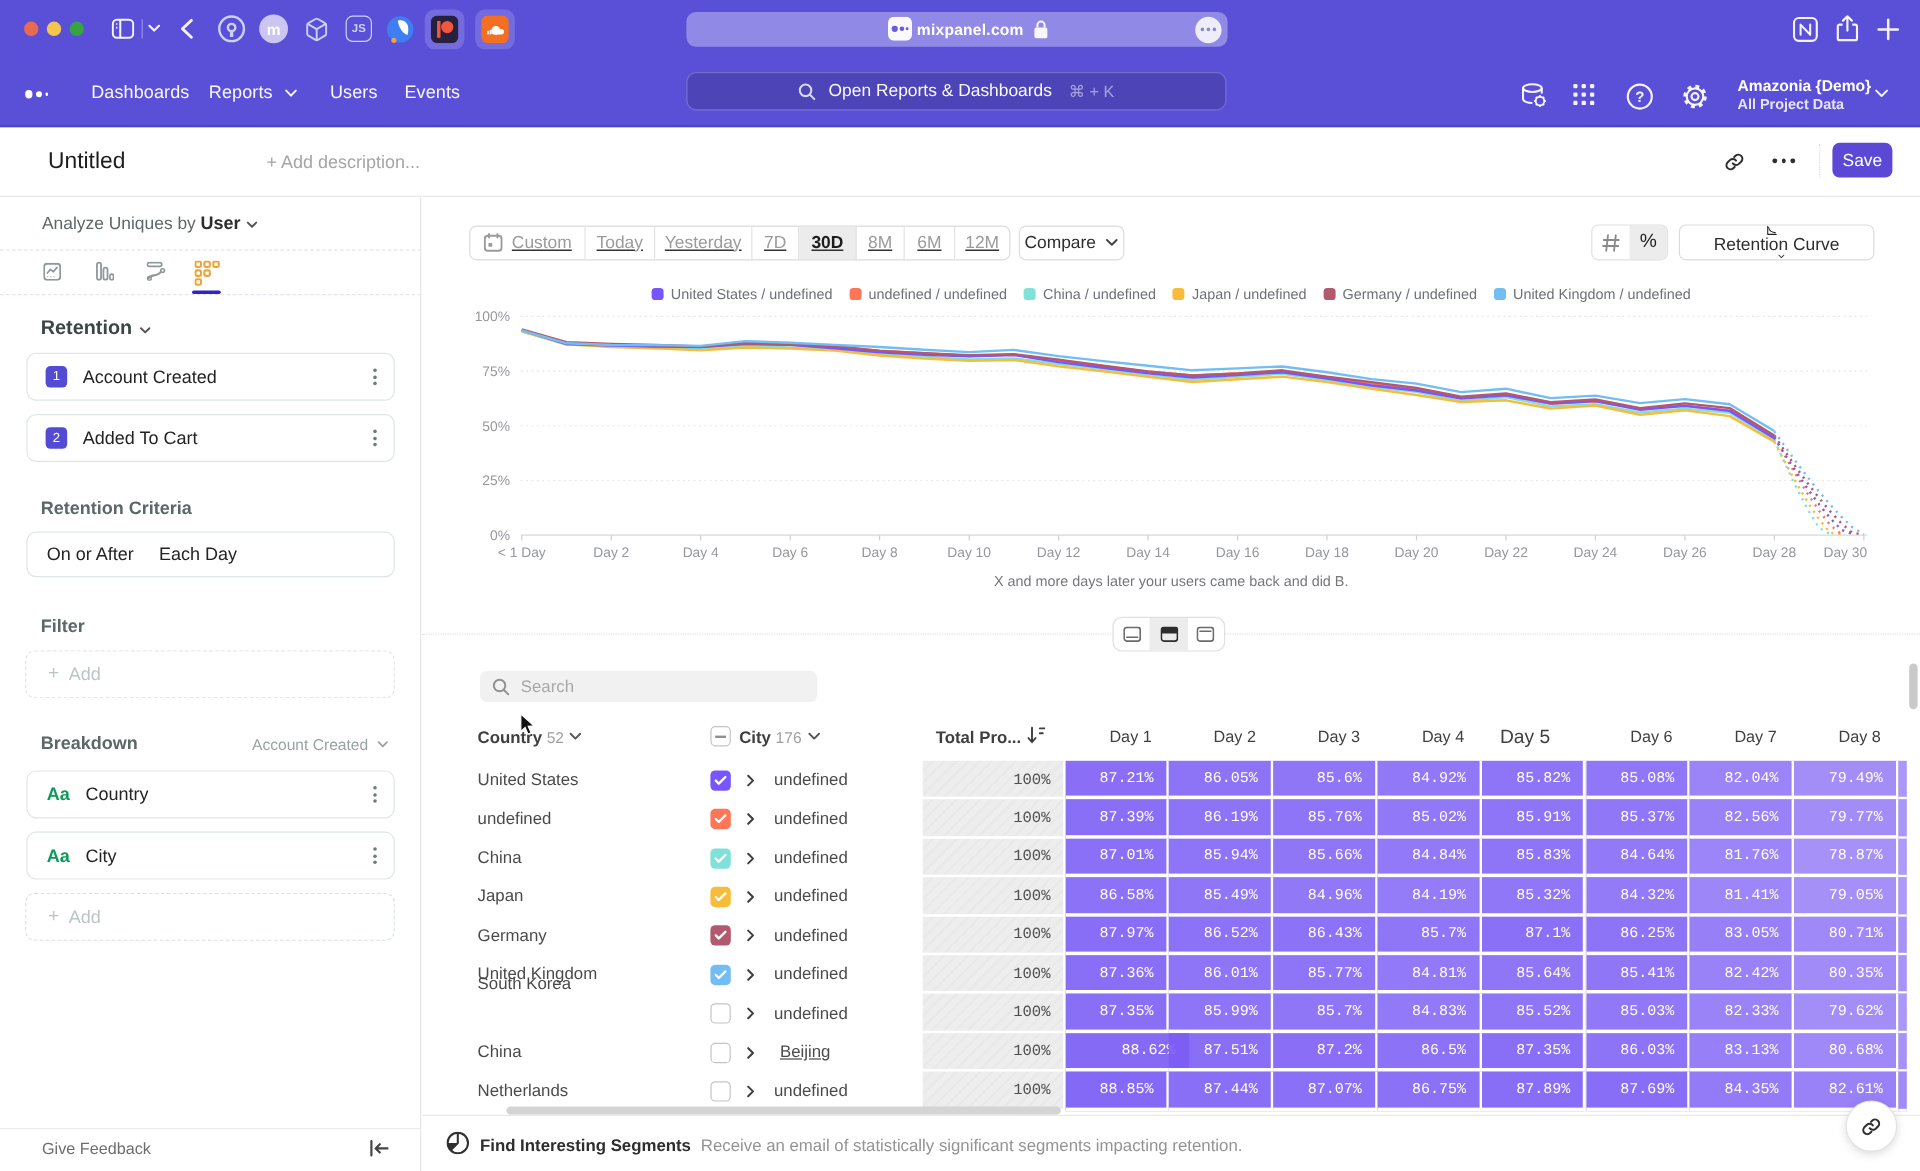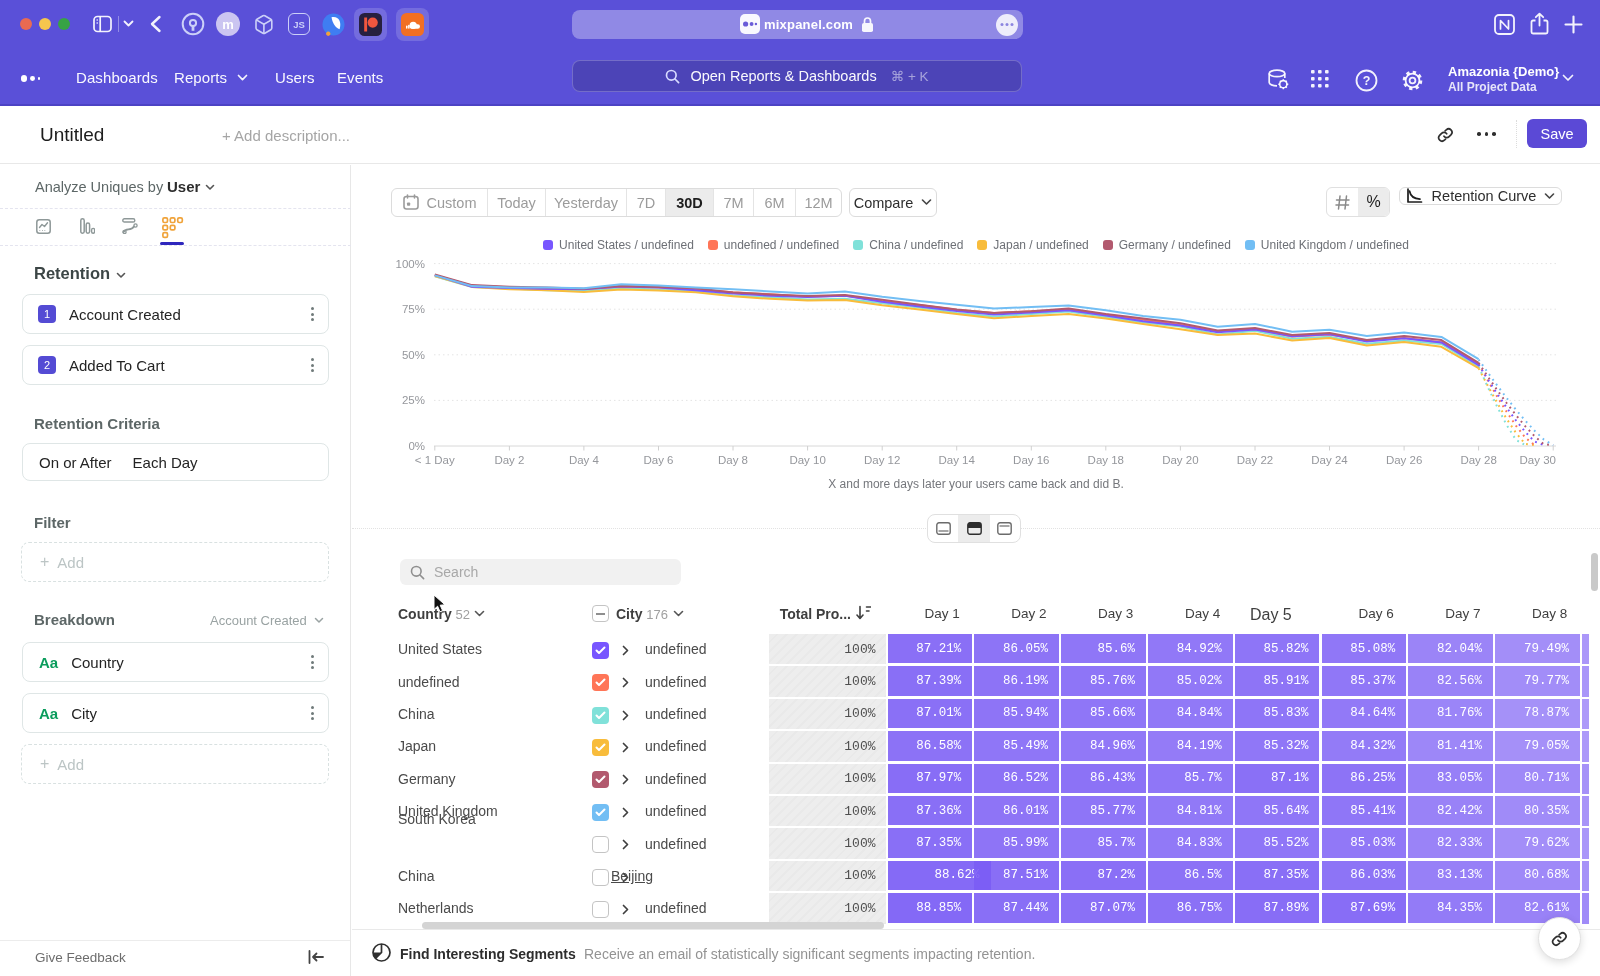--- a/index.html
+++ b/index.html
@@ -166,21 +166,21 @@
 <svg class="abs" style="left:1437px;top:126px;" width="17" height="17" viewBox="0 0 17 17" fill="none">
     <path d="M7 10.2 a3.4 3.4 0 0 0 5.1 .37 l2-2 a3.4 3.4 0 0 0 -4.8 -4.8 l-1.15 1.14" stroke="#2f2f2f" stroke-width="1.7" stroke-linecap="round"></path>
     <path d="M9.7 7.8 a3.4 3.4 0 0 0 -5.1 -.37 l-2 2 a3.4 3.4 0 0 0 4.8 4.8 l1.14 -1.14" stroke="#2f2f2f" stroke-width="1.7" stroke-linecap="round"></path>
   </svg>
 <div class="abs" style="left:1477px;top:132px;display:flex;gap:4px;">
     <i style="width:3.5px;height:3.5px;border-radius:50%;background:#2f2f2f;"></i>
     <i style="width:3.5px;height:3.5px;border-radius:50%;background:#2f2f2f;"></i>
     <i style="width:3.5px;height:3.5px;border-radius:50%;background:#2f2f2f;"></i>
   </div>
 <div class="abs" style="left:1516px;top:120px;width:1px;height:28px;border-left:1px dotted #dcdcdc;"></div>
-<div class="abs" style="left:1527px;top:119px;width:60px;height:29px;border-radius:6px;background:#5b49d6;color:#fff;font-size:14.5px;display:flex;align-items:center;justify-content:center;">Save</div>
+<div class="abs" style="left:1527px;top:119px;width:50px;height:29px;border-radius:6px;background:#5b49d6;color:#fff;font-size:14.5px;display:flex;align-items:center;justify-content:center;">Save</div>
 <div class="sidebar"></div>
 <div class="abs" style="left:35px;top:179px;font-size:14.5px;color:#5d6767;">Analyze Uniques by</div>
 <div class="abs" style="left:167px;top:178px;font-size:15px;color:#2d2d2d;font-weight:600;">User</div>
 <svg class="abs" style="left:205px;top:184px;" width="10" height="7" viewBox="0 0 10 7" fill="none">
     <path d="M1.5 1.5 L5 5 L8.5 1.5" stroke="#555" stroke-width="1.6" stroke-linecap="round" stroke-linejoin="round"></path>
   </svg>
 <div class="abs" style="left:0px;top:208px;width:351px;border-top:1px dashed #e4e4ef;"></div>
 <div class="abs" style="left:0px;top:245px;width:351px;border-top:1px dashed #e4e4ef;"></div>
 <svg class="abs" style="left:36px;top:219px;" width="15" height="15" viewBox="0 0 15 15" fill="none">
     <rect x="0.8" y="0.8" width="13.4" height="13.4" rx="2.5" stroke="#8e9898" stroke-width="1.5"></rect>
@@ -266,46 +266,46 @@
     <span style="margin-left:18px;font-size:16px;">+</span>
     <span style="margin-left:8px;">Add</span>
   </div>
 <div class="abs" style="left:0;top:940px;width:350px;height:36px;background:#fff;border-top:1px solid #ececec;"></div>
 <div class="abs" style="left:35px;top:950px;font-size:13.5px;color:#6d6d6d;">Give Feedback</div>
 <svg class="abs" style="left:308px;top:950px;" width="16" height="14" viewBox="0 0 16 14" fill="none">
     <path d="M1.5 1 V13" stroke="#444" stroke-width="1.8" stroke-linecap="round"></path>
     <path d="M15 7 H5 M8.5 3.5 L5 7 L8.5 10.5" stroke="#444" stroke-width="1.8" stroke-linecap="round" stroke-linejoin="round"></path>
   </svg>
 <div class="main"></div>
-<div class="seg" style="left:391px;top:188px;">
+<div class="seg" style="left:391px;top:188px;text-decoration:underline;">
     <div style="width:96px;"><svg width="16" height="17" viewBox="0 0 16 17" fill="none" style="margin-right:8px;">
         <rect x="1" y="2.5" width="14" height="12.5" rx="2.5" stroke="#9b9b9b" stroke-width="1.6"></rect>
         <path d="M4.5 1 V4 M11.5 1 V4" stroke="#9b9b9b" stroke-width="1.6" stroke-linecap="round"></path>
         <rect x="4" y="8.5" width="3.2" height="3.2" rx="0.8" fill="#9b9b9b"></rect>
       </svg>Custom</div>
     <div style="width:58px;">Today</div>
     <div style="width:81px;">Yesterday</div>
     <div style="width:39px;">7D</div>
     <div style="width:48px;background:#ececec;color:#1d1d1d;font-weight:700;">30D</div>
-    <div style="width:40px;">7M</div>
+    <div style="width:40px;">8M</div>
     <div style="width:42px;">6M</div>
     <div style="width:45px;">12M</div>
   </div>
 <div class="btn" style="left:849px;top:188px;width:88px;">Compare<svg width="11" height="7" viewBox="0 0 11 7" fill="none" style="margin-left:8px;">
       <path d="M1.5 1 L5.5 5 L9.5 1" stroke="#444" stroke-width="1.6" stroke-linecap="round" stroke-linejoin="round"></path>
     </svg></div>
 <div class="abs" style="left:1326px;top:187px;width:64px;height:30px;border:1px solid #e0e0e0;border-radius:6px;background:#fff;display:flex;">
     <div style="width:31px;display:flex;align-items:center;justify-content:center;">
       <svg width="15" height="15" viewBox="0 0 15 15" fill="none">
         <path d="M5 1 L3.5 14 M11.5 1 L10 14 M1.5 5 H14 M1 10 H13.5" stroke="#8a8a8a" stroke-width="1.5" stroke-linecap="round"></path>
       </svg>
     </div>
     <div style="width:31px;background:#ececec;border-radius:0 5px 5px 0;display:flex;align-items:center;justify-content:center;color:#1d1d1d;font-size:16px;">%</div>
   </div>
-<div class="btn" style="left:1399px;top:187px;width:163px;height:18px;"><svg width="17" height="16" viewBox="0 0 17 16" fill="none" style="margin-right:9px;">
+<div class="btn" style="left:1399px;top:187px;width:163px;height:30px;flex-direction:column;"><svg width="17" height="16" viewBox="0 0 17 16" fill="none" style="margin-right:9px;">
       <path d="M2 1 V14 H15.5" stroke="#1d1d1d" stroke-width="1.7" stroke-linecap="round" stroke-linejoin="round"></path>
       <path d="M3.5 3 C4.5 8.5 7.5 10.8 14 11.2" stroke="#1d1d1d" stroke-width="1.7" stroke-linecap="round"></path>
     </svg>Retention Curve<svg width="11" height="7" viewBox="0 0 11 7" fill="none" style="margin-left:8px;">
       <path d="M1.5 1 L5.5 5 L9.5 1" stroke="#444" stroke-width="1.6" stroke-linecap="round" stroke-linejoin="round"></path>
     </svg></div>
 <div class="legend">
     <span class="litem"><span class="lsq" style="background:#7856FF"></span>United States / undefined</span>
     <span class="litem"><span class="lsq" style="background:#FF7557"></span>undefined / undefined</span>
     <span class="litem"><span class="lsq" style="background:#80E1D9"></span>China / undefined</span>
     <span class="litem"><span class="lsq" style="background:#F8BC3B"></span>Japan / undefined</span>
@@ -555,21 +555,21 @@
 <div class="daycell" style="left:1234.7px;top:828.4px;width:86.8px;height:32.4px;background:rgba(122,92,245,0.8406);border-right:2.5px solid #fff;border-bottom:3px solid #fff;">85.52%</div>
 <div class="daycell" style="left:1321.5px;top:828.4px;width:86.8px;height:32.4px;background:rgba(122,92,245,0.8286);border-right:2.5px solid #fff;border-bottom:3px solid #fff;">85.03%</div>
 <div class="daycell" style="left:1408.3px;top:828.4px;width:86.8px;height:32.4px;background:rgba(122,92,245,0.7621);border-right:2.5px solid #fff;border-bottom:3px solid #fff;">82.33%</div>
 <div class="daycell" style="left:1495.1px;top:828.4px;width:86.8px;height:32.4px;background:rgba(122,92,245,0.6940);border-right:2.5px solid #fff;border-bottom:3px solid #fff;">79.62%</div>
 <div class="abs" style="left:1581.9px;top:828.4px;width:7px;height:32.4px;background:rgba(122,92,245,0.6377);border-bottom:2px solid #fff;"></div>
 <div class="rowtxt" style="left:398px;top:868.0px;">China</div>
 <div class="cb" style="left:592px;top:868.5px;border:1.5px solid #c4c4c4;background:#fff;"></div>
 <svg class="abs" style="left:622px;top:871.5px;" width="7" height="11" viewBox="0 0 7 11" fill="none">
     <path d="M1.5 1.5 L5.5 5.5 L1.5 9.5" stroke="#3f3f3f" stroke-width="1.7" stroke-linecap="round" stroke-linejoin="round"></path>
   </svg>
-<div class="rowtxt" style="left:611px;top:868.0px;text-decoration:underline;">Beijing</div>
+<div class="rowtxt" style="left:650px;top:868.0px;text-decoration:underline;">Beijing</div>
 <div class="abs mono" style="left:769px;top:860.8px;width:116.5px;height:32.4px;background:repeating-linear-gradient(135deg,#ededed 0 5px,#e9e9e9 5px 7px);display:flex;align-items:center;justify-content:flex-end;padding-right:10px;font-size:13px;color:#4f4f4f;border-bottom:2px solid #fff;">100%</div>
 <div class="daycell" style="left:887.5px;top:860.8px;width:105px;height:32.4px;background:rgba(122,92,245,0.9153);border-right:2.5px solid #fff;border-bottom:3px solid #fff;">88.62%</div>
 <div class="daycell" style="left:974.3px;top:860.8px;width:86.8px;height:32.4px;background:rgba(122,92,245,0.8887);border-right:2.5px solid #fff;border-bottom:3px solid #fff;">87.51%</div>
 <div class="daycell" style="left:1061.1px;top:860.8px;width:86.8px;height:32.4px;background:rgba(122,92,245,0.8813);border-right:2.5px solid #fff;border-bottom:3px solid #fff;">87.2%</div>
 <div class="daycell" style="left:1147.9px;top:860.8px;width:86.8px;height:32.4px;background:rgba(122,92,245,0.8644);border-right:2.5px solid #fff;border-bottom:3px solid #fff;">86.5%</div>
 <div class="daycell" style="left:1234.7px;top:860.8px;width:86.8px;height:32.4px;background:rgba(122,92,245,0.8849);border-right:2.5px solid #fff;border-bottom:3px solid #fff;">87.35%</div>
 <div class="daycell" style="left:1321.5px;top:860.8px;width:86.8px;height:32.4px;background:rgba(122,92,245,0.8530);border-right:2.5px solid #fff;border-bottom:3px solid #fff;">86.03%</div>
 <div class="daycell" style="left:1408.3px;top:860.8px;width:86.8px;height:32.4px;background:rgba(122,92,245,0.7820);border-right:2.5px solid #fff;border-bottom:3px solid #fff;">83.13%</div>
 <div class="daycell" style="left:1495.1px;top:860.8px;width:86.8px;height:32.4px;background:rgba(122,92,245,0.7208);border-right:2.5px solid #fff;border-bottom:3px solid #fff;padding-left:29px;">80.68%</div>
 <div class="abs" style="left:1581.9px;top:860.8px;width:7px;height:32.4px;background:rgba(122,92,245,0.6650);border-bottom:2px solid #fff;"></div>

